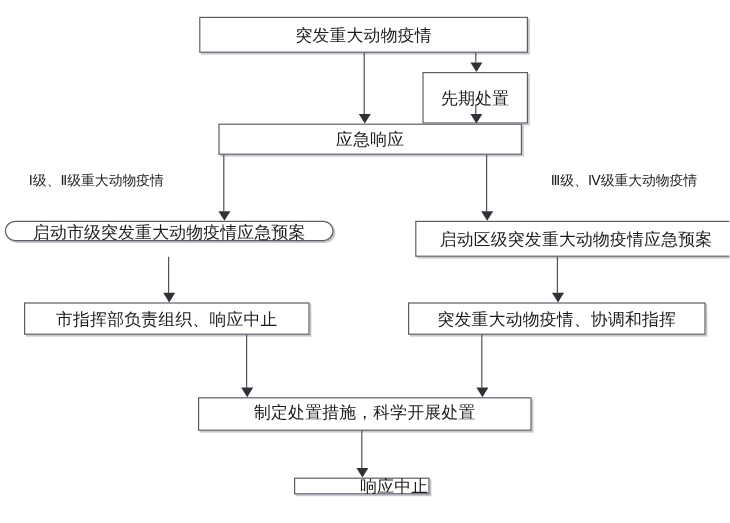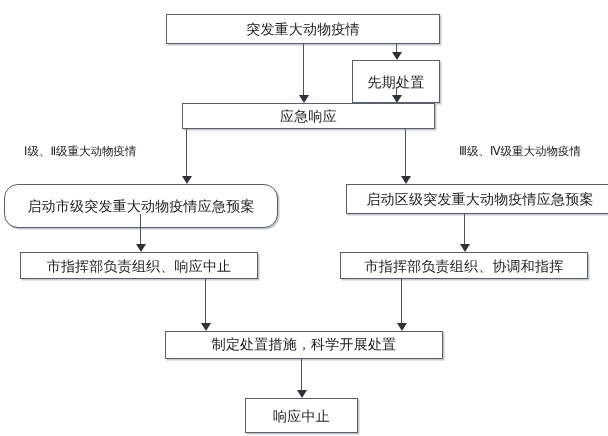--- a/index.html
+++ b/index.html
@@ -67,41 +67,41 @@
   </div>
 
   <div class="node" style="left:352px; top:60px; width:88px; height:43px;">
     <span class="node-label">先期处置</span>
   </div>
 
   <div class="node" style="left:182px; top:103px; width:253px; height:26px;">
     <span class="node-label">应急响应</span>
   </div>
 
-  <div class="node" style="left:4px; top:184px; width:274px; height:44px;border-radius:14px;">
+  <div class="node" style="left:4px; top:184px; width:274px; height:17px;border-radius:14px;">
     <span class="node-label">启动市级突发重大动物疫情应急预案</span>
   </div>
 
   <div class="node" style="left:330px; top:184px; width:268px; height:30px;margin-left:16px;">
     <span class="node-label">启动区级突发重大动物疫情应急预案</span>
   </div>
 
   <div class="node" style="left:20px; top:252px; width:238px; height:27px;">
     <span class="node-label">市指挥部负责组织、响应中止</span>
   </div>
 
   <div class="node" style="left:340px; top:252px; width:248px; height:27px;">
-    <span class="node-label">市指挥部负责组织、协调和指挥</span>
+    <span class="node-label">突发重大动物疫情、协调和指挥</span>
   </div>
 
   <div class="node" style="left:165px; top:331px; width:278px; height:28px;font-family:Liberation Serif, serif;">
     <span class="node-label">制定处置措施，科学开展处置</span>
   </div>
 
-  <div class="node" style="left:245px; top:398px; width:113px; height:35px;">
+  <div class="node" style="left:245px; top:398px; width:113px; height:14px;justify-content:flex-end;">
     <span class="node-label">响应中止</span>
   </div>
 
   <div class="edge-label" style="left:24px; top:146px;font-family:Liberation Serif, serif;">Ⅰ级、Ⅱ级重大动物疫情</div>
 
   <div class="edge-label" style="left:418px; top:146px;margin-left:41px;">Ⅲ级、Ⅳ级重大动物疫情</div>
 
   <div class="vline" style="left:303px; top:44px; height:51px;"></div>
   <div class="arrow-down" style="left:298.5px; top:95px;"></div>
 

